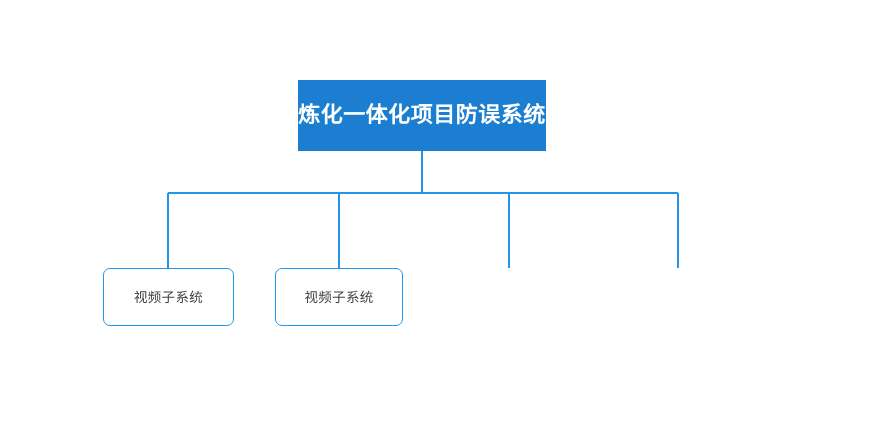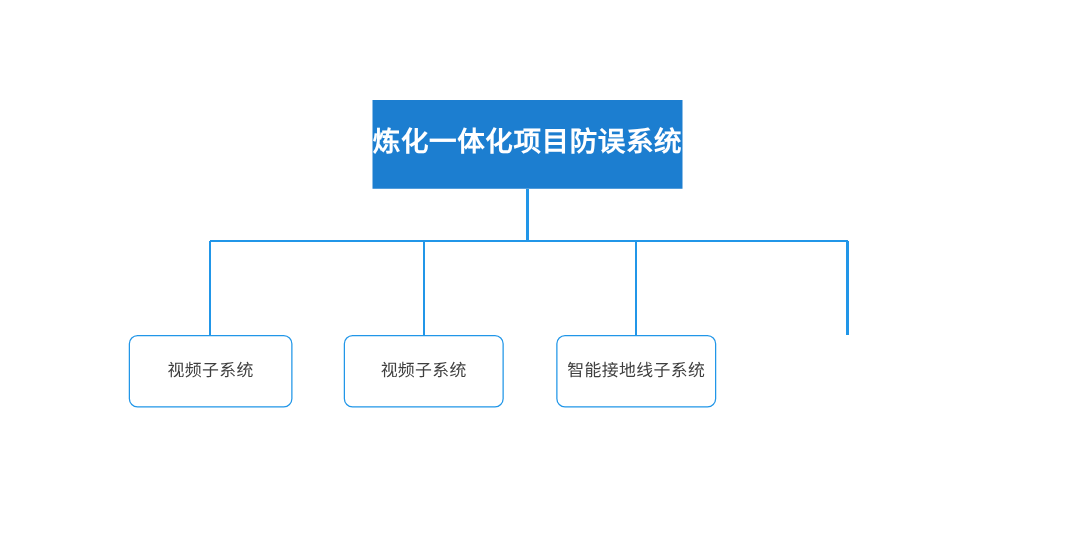--- a/index.html
+++ b/index.html
@@ -90,18 +90,15 @@
   </div>
 
   <div class="node node-child child-0">
     <span class="node-label">视频子系统</span>
   </div>
 
   <div class="node node-child child-1">
     <span class="node-label">视频子系统</span>
   </div>
 
-  <div class="node node-child child-2">
-    <span class="node-label">智能接地线子系统</span>
-  </div>
 
 
 </div>
 
 </body></html>

